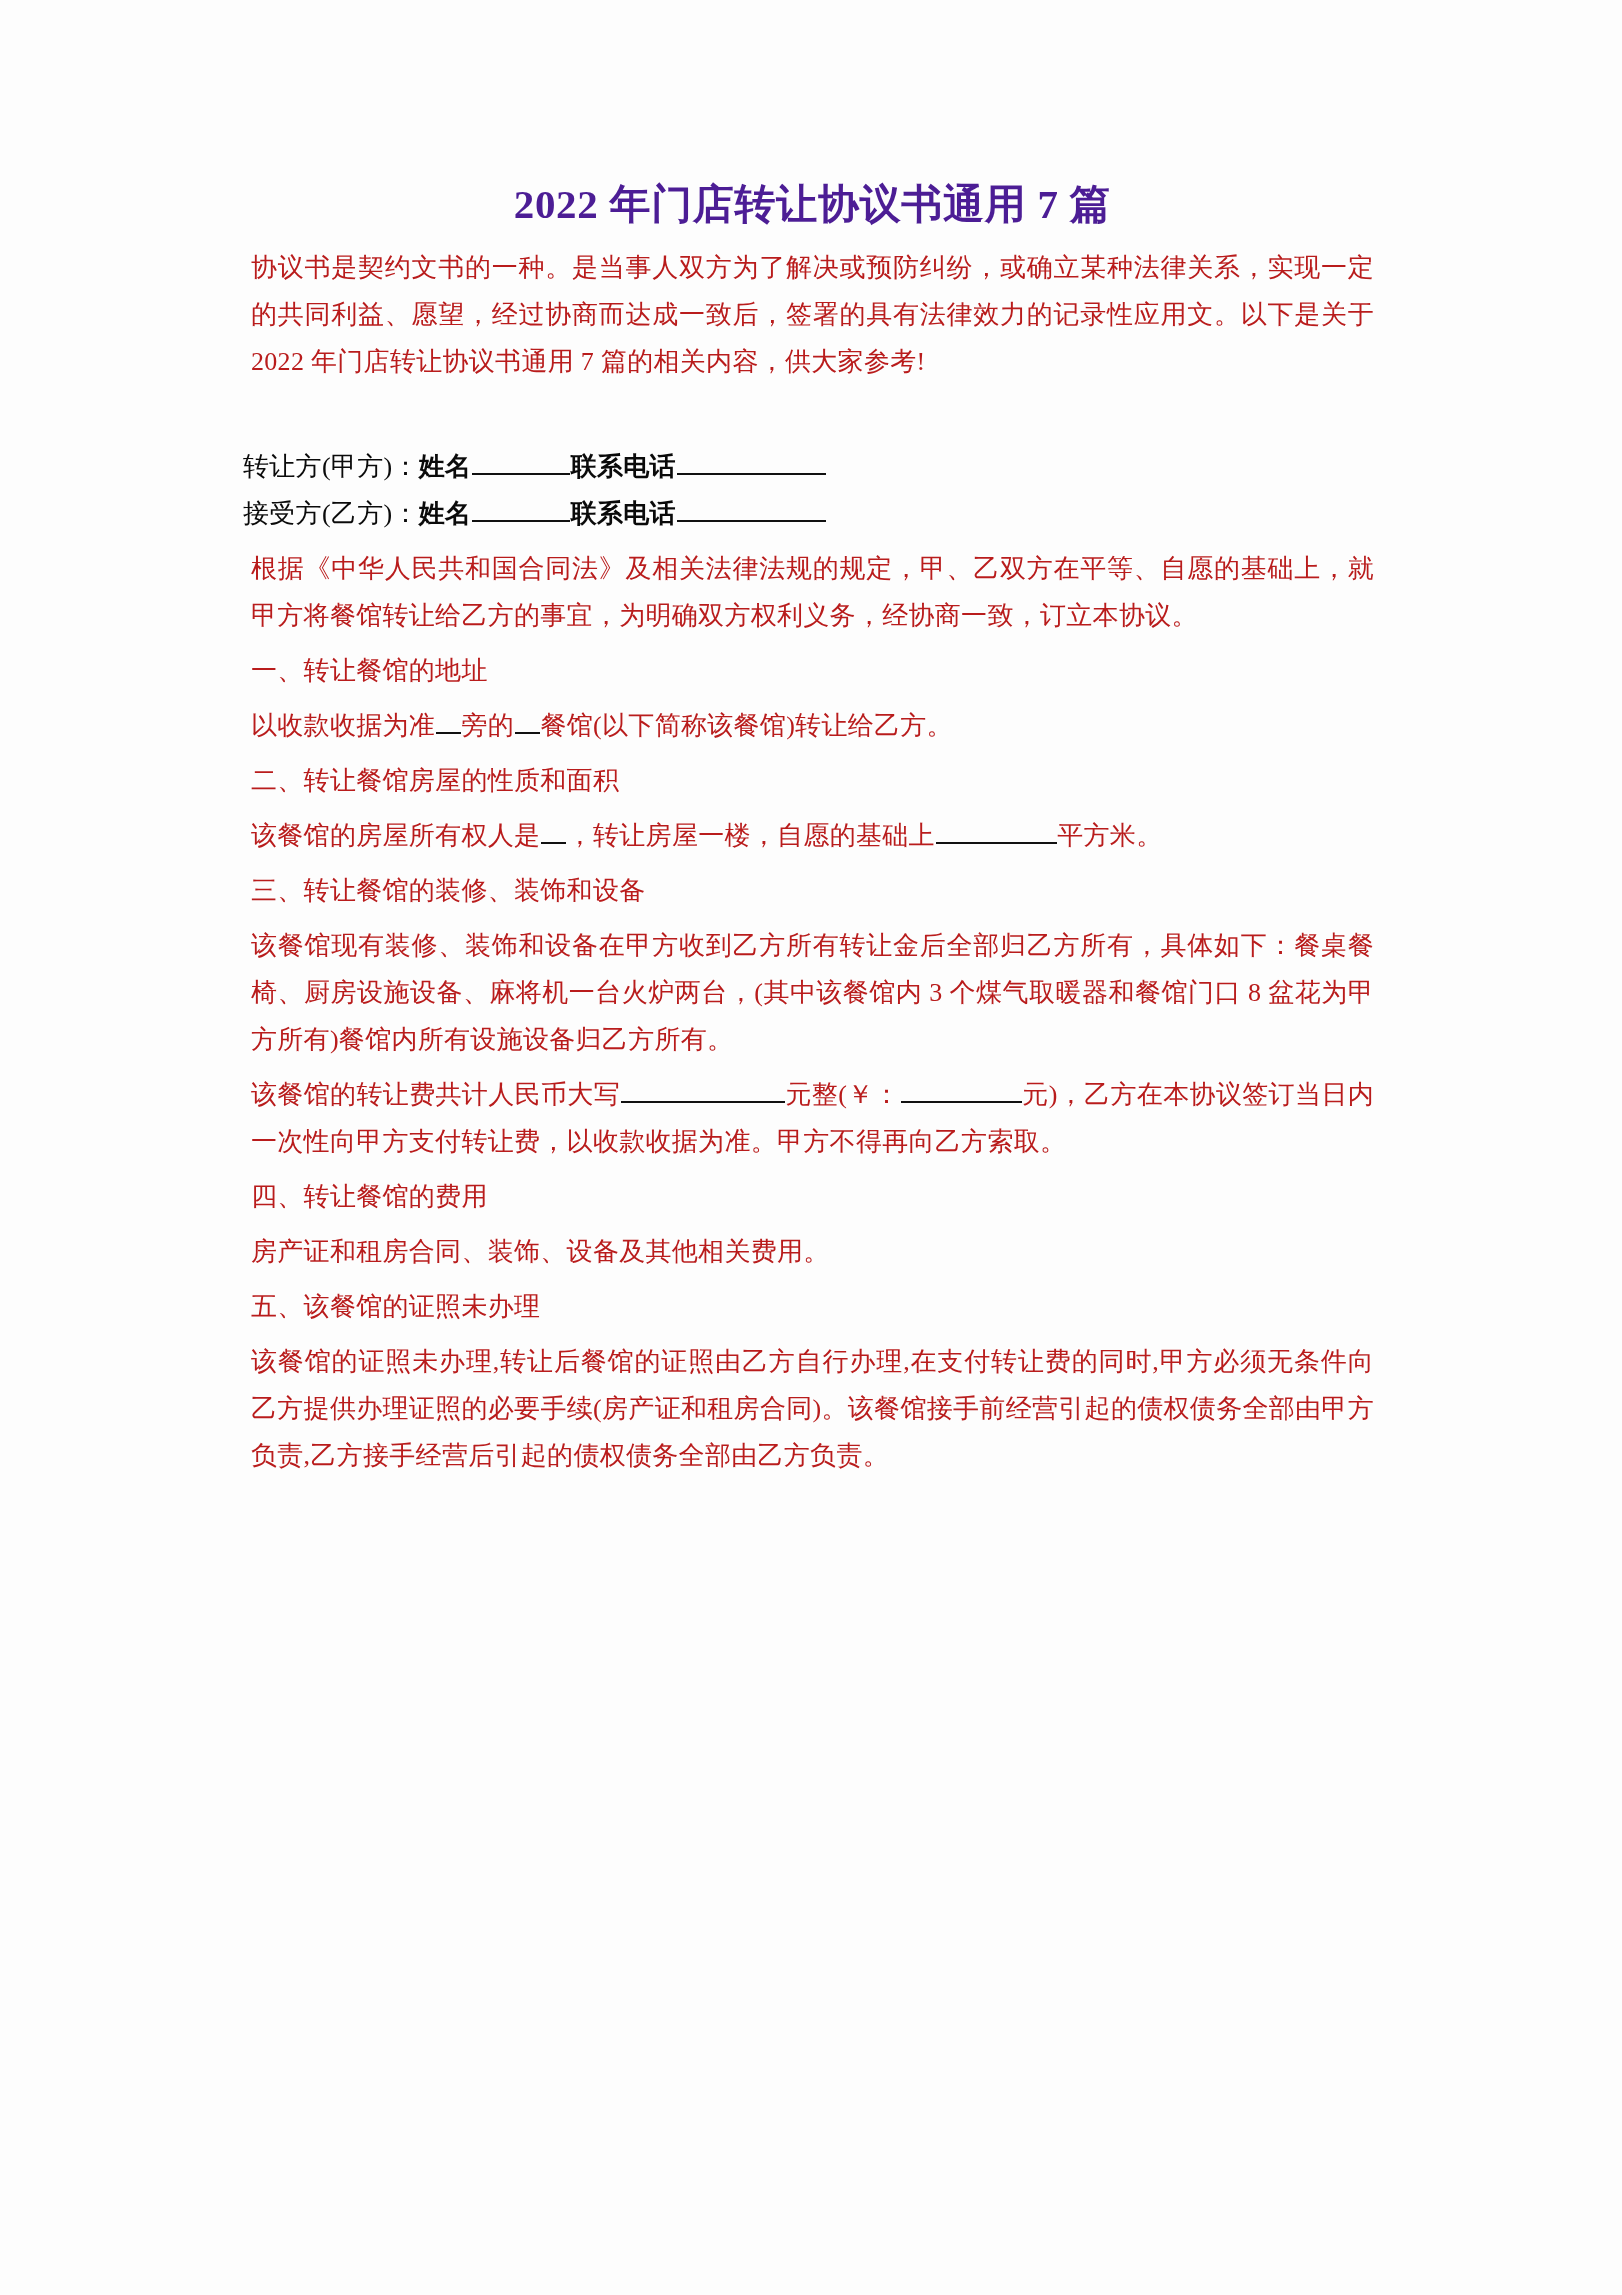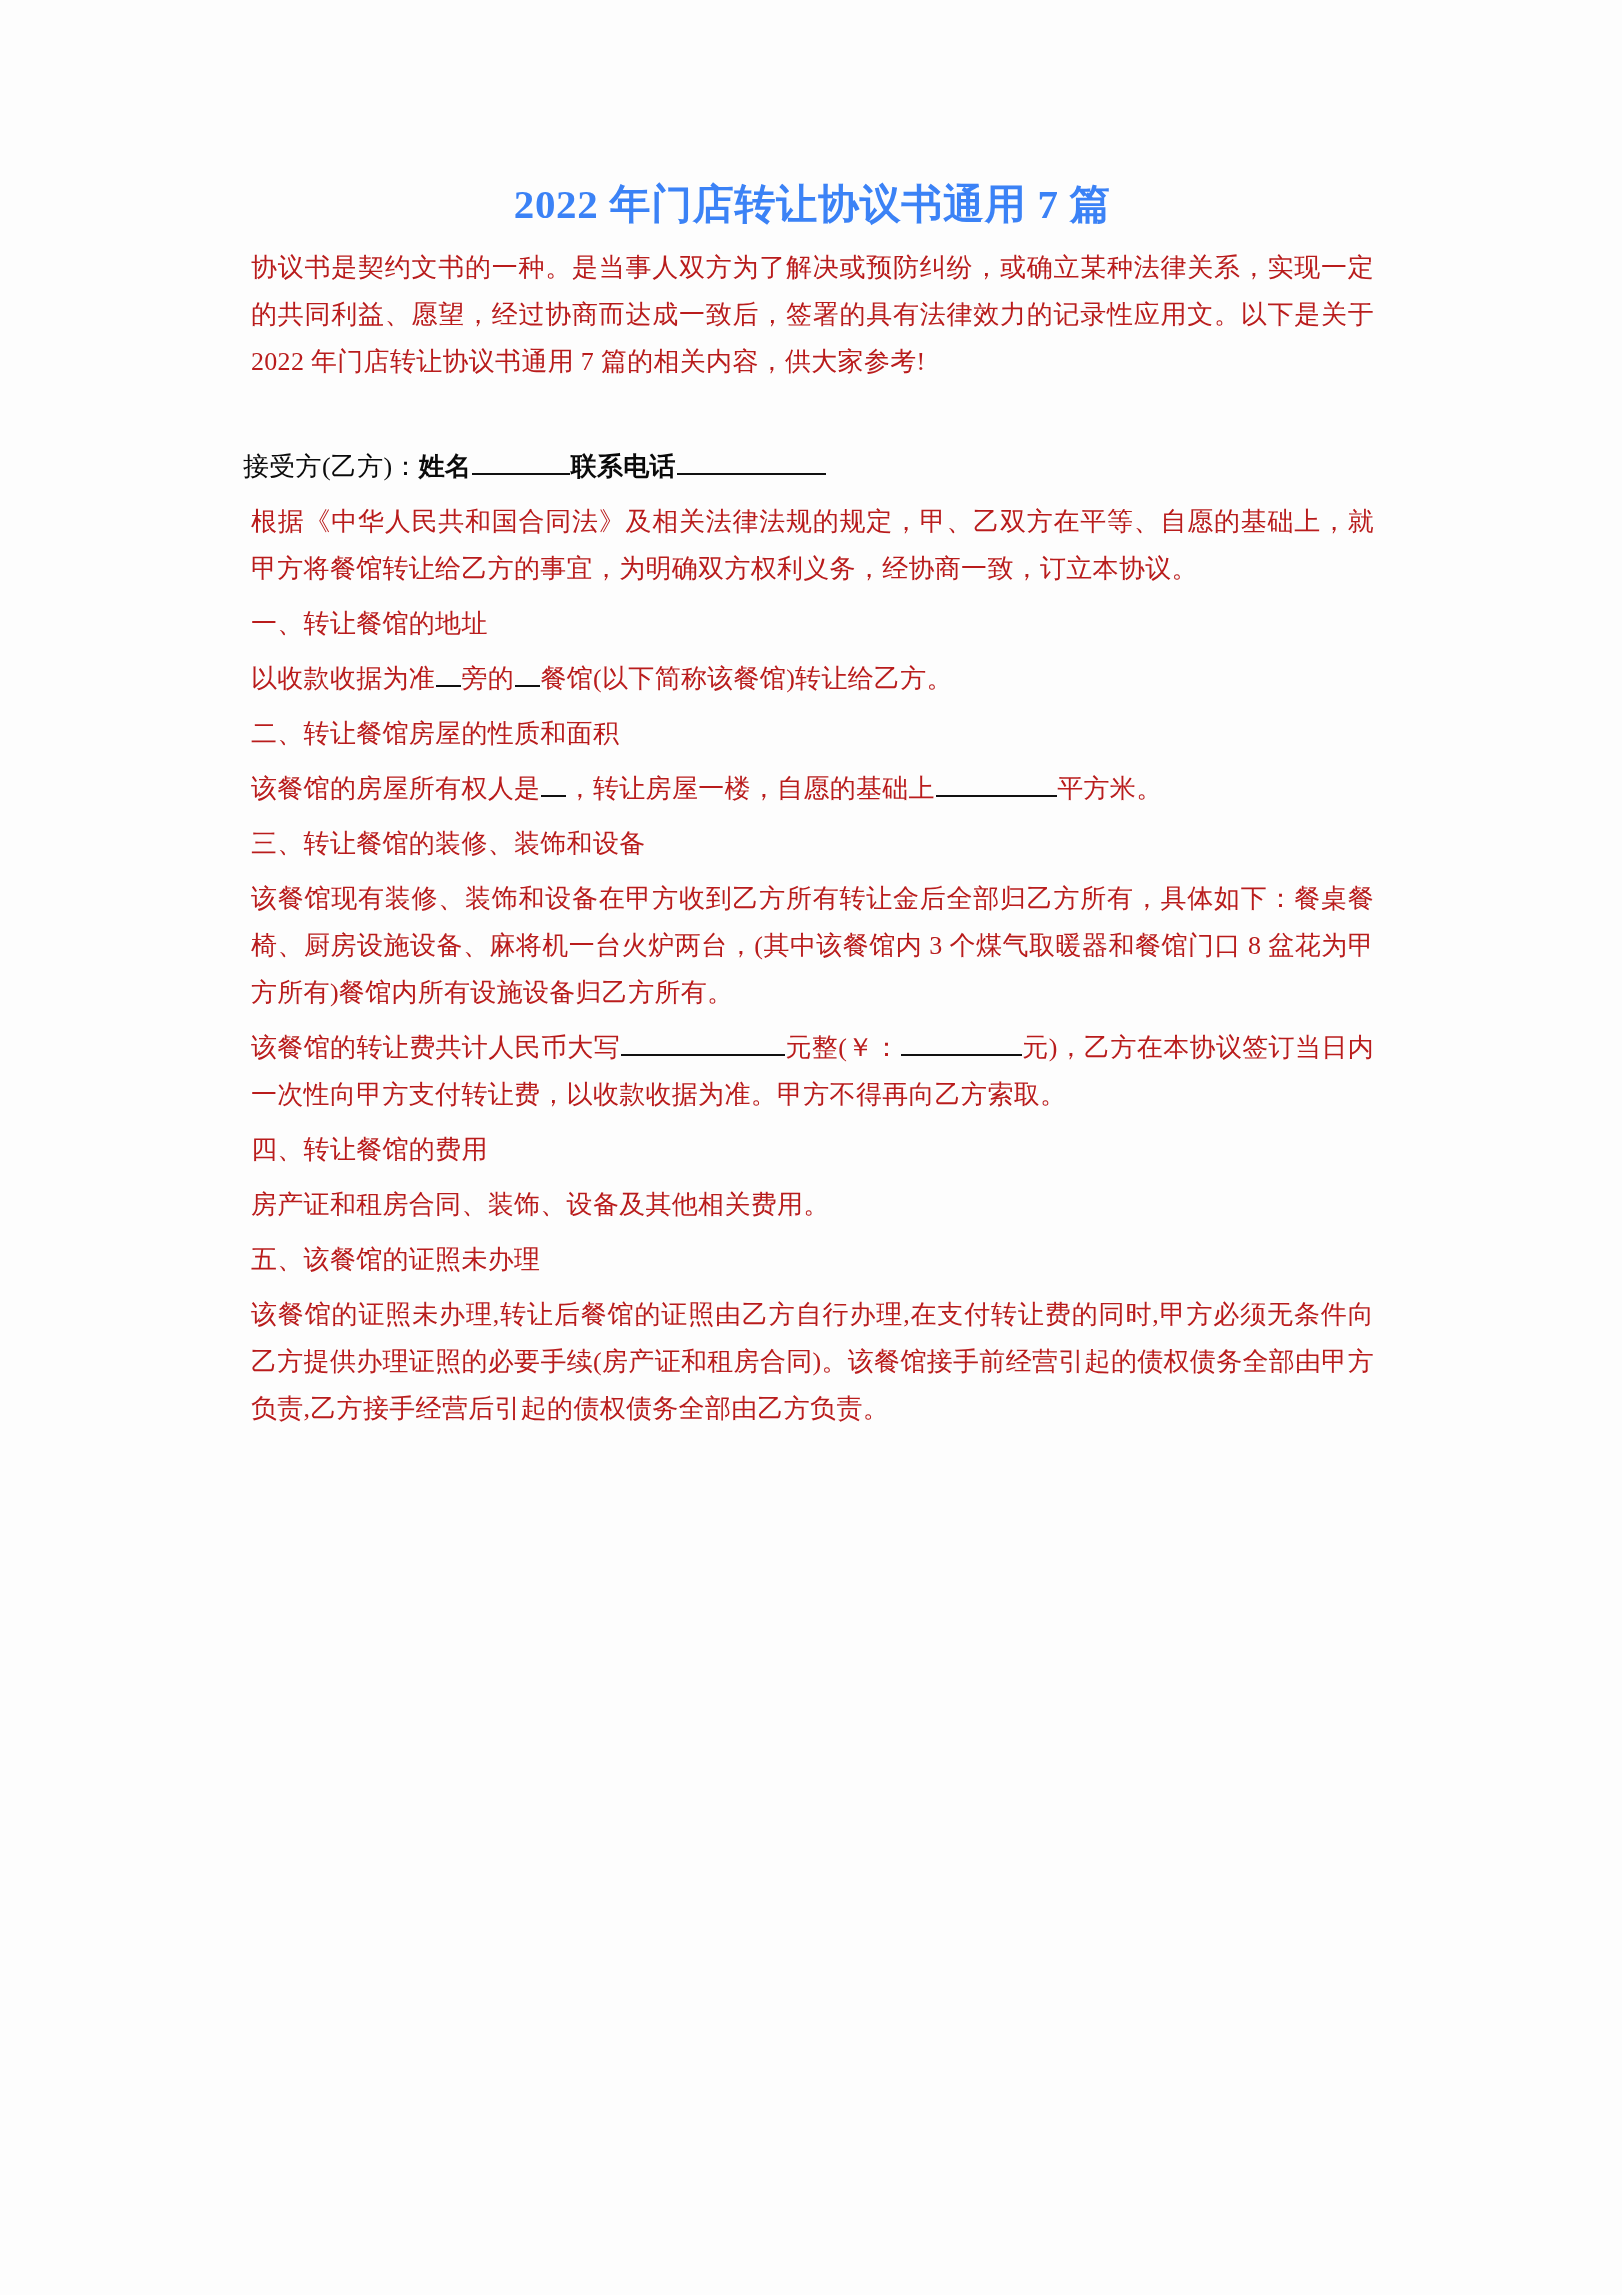--- a/index.html
+++ b/index.html
@@ -18,21 +18,21 @@
   .content {
     position: absolute;
     left: 243px;
     top: 177px;
     width: 1139px;
   }
   .doc-title {
     font-family: "Liberation Serif", "DejaVu Serif", serif;
     font-size: 41px;
     font-weight: 700;
-    color: #3b82f6;
+    color: #4c1d95;
     text-align: center;
     line-height: 1.35;
     letter-spacing: 0.7px;
     margin: 0 0 11.8px 0;
     white-space: nowrap;
   }
   .para {
     font-family: "Liberation Serif", "DejaVu Serif", serif;
     font-size: 26px;
     color: #b91c1c;
@@ -77,20 +77,23 @@
 
 <div class="page">
   <div class="content">
 
     <h1 class="doc-title">2022 年门店转让协议书通用 7 篇</h1>
 
     <p class="para">协议书是契约文书的一种。是当事人双方为了解决或预防纠纷，或确立某种法律关系，实现一定的共同利益、愿望，经过协商而达成一致后，签署的具有法律效力的记录性应用文。以下是关于 2022 年门店转让协议书通用 7 篇的相关内容，供大家参考!</p>
 
     <div class="spacer-lg"></div>
 
+    <p class="party-line">
+      <span class="label">转让方(甲方)：</span><span class="field">姓名</span><span class="blank blank-s"></span><span class="field">联系电话</span><span class="blank blank-l"></span>
+    </p>
 
     <p class="party-line">
       <span class="label">接受方(乙方)：</span><span class="field">姓名</span><span class="blank blank-s"></span><span class="field">联系电话</span><span class="blank blank-l"></span>
     </p>
 
     <p class="para">根据《中华人民共和国合同法》及相关法律法规的规定，甲、乙双方在平等、自愿的基础上，就甲方将餐馆转让给乙方的事宜，为明确双方权利义务，经协商一致，订立本协议。</p>
 
     <p class="para">一、转让餐馆的地址</p>
     <p class="para"><span>以收款收据为准</span><span class="blank blank-xs"></span><span>旁的</span><span class="blank blank-xs"></span><span>餐馆(以下简称该餐馆)转让给乙方。</span></p>
 

